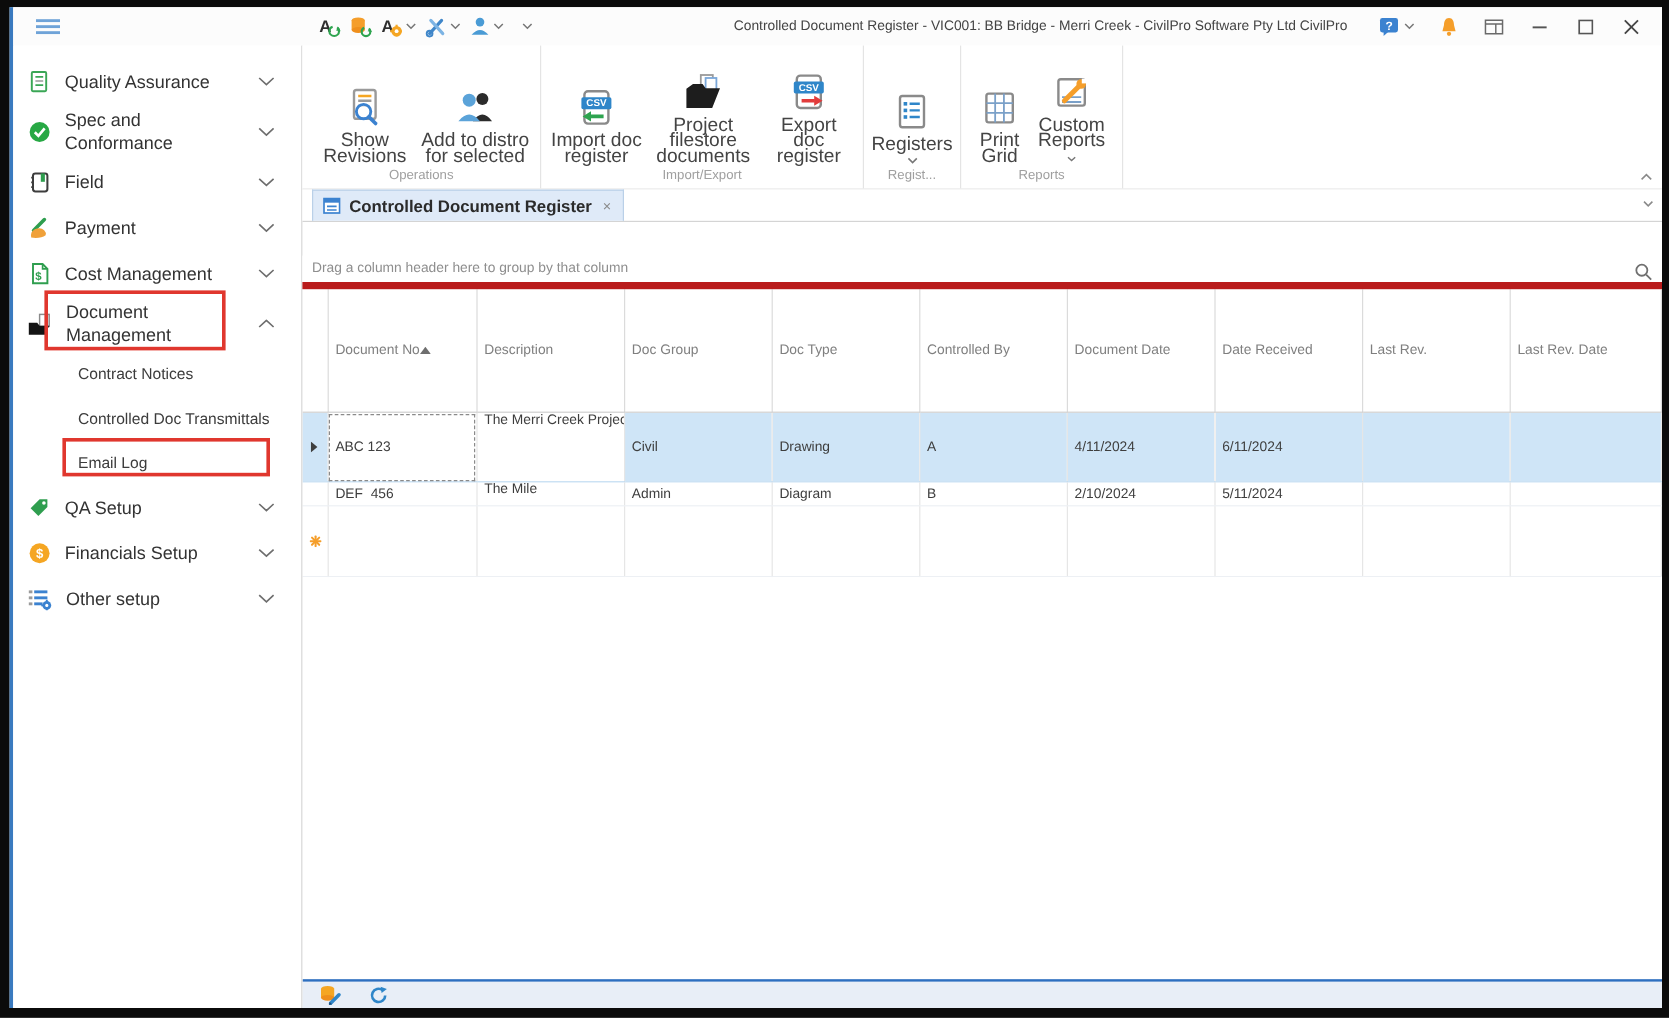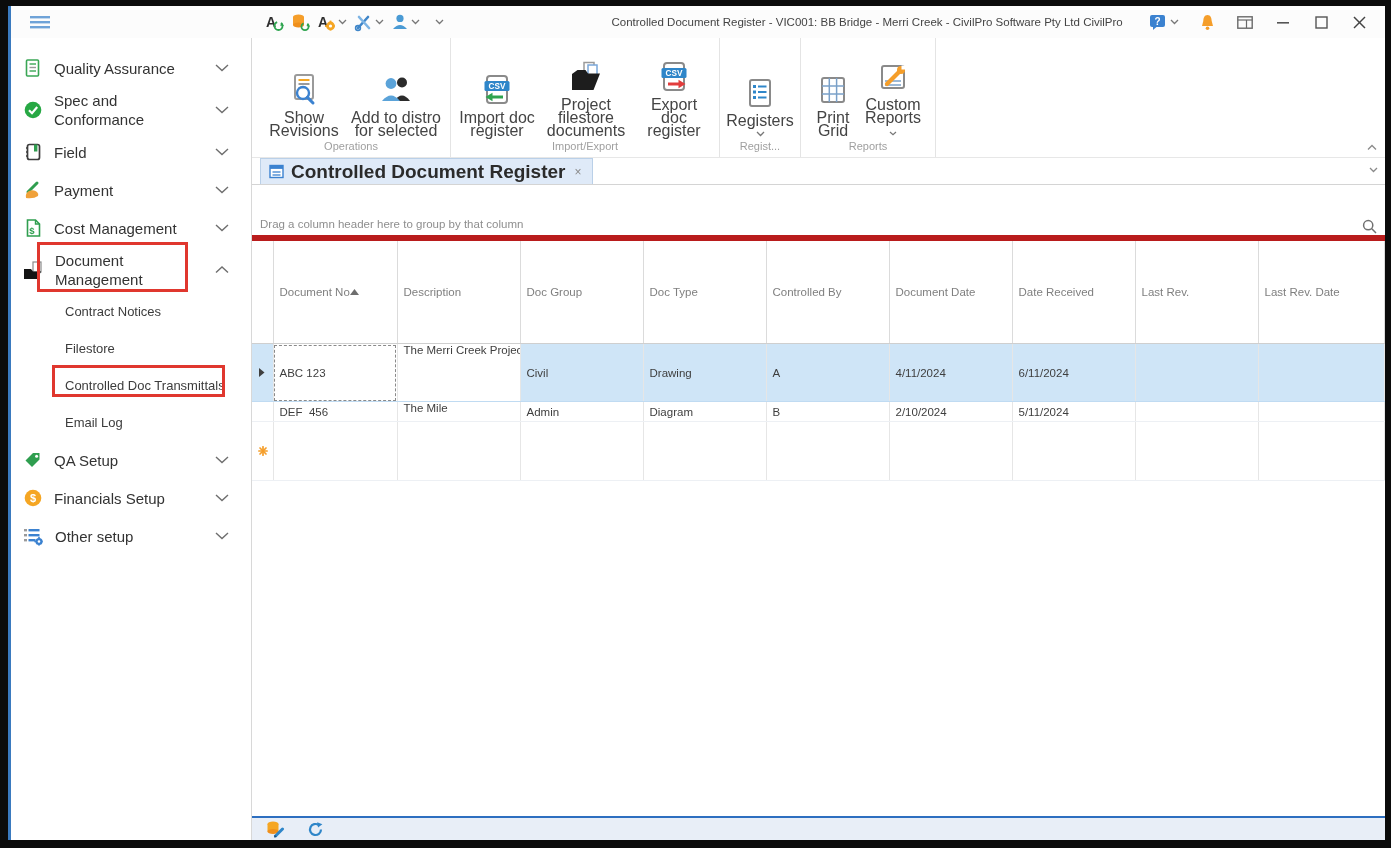--- a/index.html
+++ b/index.html
@@ -39,21 +39,21 @@
   .rbuttons { flex:1; display:flex; align-items:flex-end; padding:14px 4px 0; gap:2px; }
   .rbtn { display:flex; flex-direction:column; align-items:center; gap:4px; cursor:default; }
   .rbtn .lbl { font-size:16px; color:#444; text-align:center; line-height:13px; }
   .rcaption { font-size:11px; color:#9f9f9f; text-align:center; padding:3px 6px 5px; white-space:nowrap; }
   .ribbon-collapse { position:absolute; right:8px; bottom:6px; }
 
   
   .tabbar { height:27px; flex:none; display:flex; align-items:flex-end; border-bottom:1px solid #d4d4d4; position:relative; background:#fff; padding-left:8px; }
   .tab { display:flex; align-items:center; gap:7px; height:26px; padding:0 10px 0 8px;
          background:#dfeaf8; border:1px solid #bad0e8; border-bottom:none; }
-  .tab-label { font-size:19px; color:#2b2b2b; font-weight:bold; white-space:nowrap; }
+  .tab-label { font-size:14px; color:#2b2b2b; font-weight:bold; white-space:nowrap; }
   .tab-close { color:#8a8a8a; font-size:12px; line-height:12px; padding-left:2px; cursor:default; }
   .tab-list-btn { position:absolute; right:7px; top:9px; }
 
   
   .grouppanel { height:28px; flex:none; display:flex; align-items:center; border-bottom:6px solid #b91c1c; position:relative; background:#fff;margin-top:28px; }
   .grouppanel .hint { font-size:11.5px; color:#8e8e8e; padding-left:8px; }
   .gp-search { position:absolute; right:8px; top:6px; }
 
   
   table.grid { border-collapse:collapse; table-layout:fixed; width:100%; flex:none; }
@@ -301,21 +301,20 @@
         <span class="nav-label">Document Management</span>
         <span class="nav-chevron">
           <svg width="14" height="8" viewBox="0 0 14 8">
               <polyline points="1,6.5 7,1 13,6.5" fill="none" stroke="#6e6e6e" stroke-width="1.4"></polyline>
             </svg>
         </span>
       </div>
 
       <div class="nav-sub">
         <div class="nav-subitem">Contract Notices</div>
-        <div class="nav-subitem">Filestore</div>
         <div class="nav-subitem">Controlled Doc Transmittals</div>
         <div class="nav-subitem">Email Log</div>
       </div>
 
       <div class="nav-item">
         <span>
           <svg width="20" height="20" viewBox="0 0 20 20">
               <path d="M2.5 10.5 L10 3 h6.5 v6.5 L9 17 z" fill="#2f9e4f"></path>
               <circle cx="13.6" cy="6.2" r="1.5" fill="#fff"></circle>
             </svg>

